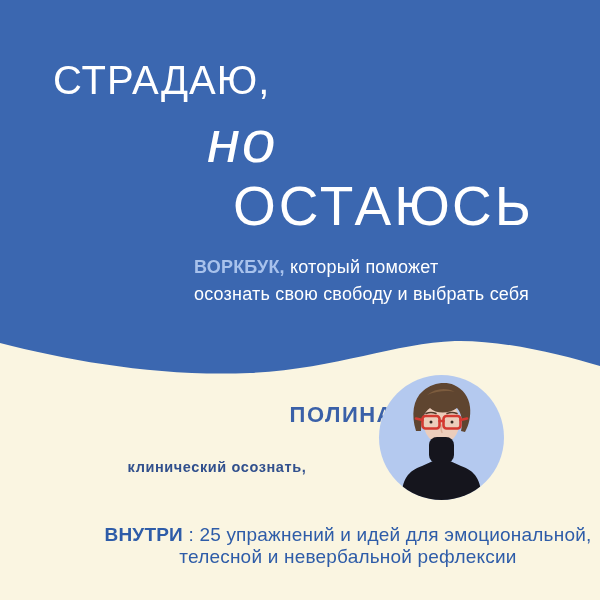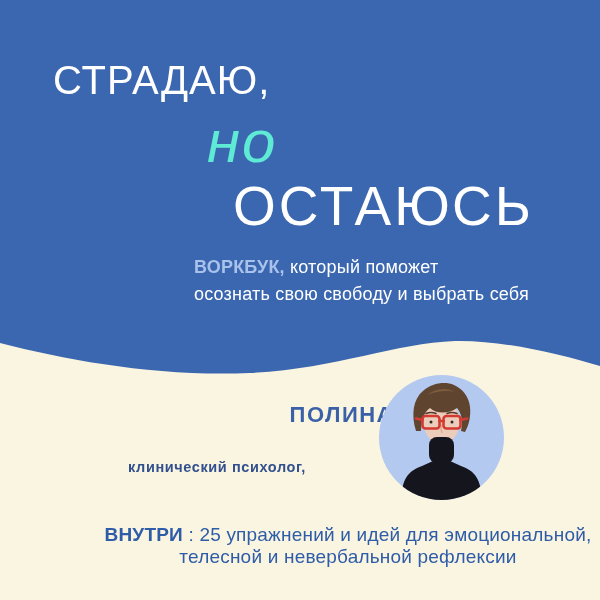--- a/index.html
+++ b/index.html
@@ -10,21 +10,21 @@
   }
   .abs{position:absolute;}
   .title1{
     left:53px;top:60px;
     font-size:40px;line-height:1;font-weight:400;letter-spacing:1px;
     color:#ffffff;white-space:nowrap;
   }
   .title2{
     left:207px;top:112px;
     font-size:60px;line-height:1;font-style:italic;font-weight:400;
-    color:#5eead4;white-space:nowrap;letter-spacing:2px;
+    color:#ffffff;white-space:nowrap;letter-spacing:2px;
   }
   .title3{
     left:233px;top:179px;
     font-size:55px;line-height:1;font-weight:400;letter-spacing:3px;
     color:#ffffff;white-space:nowrap;
   }
   .subtitle{
     left:194px;top:254px;width:380px;
     font-size:18px;line-height:27px;font-weight:500;
     color:#ffffff;letter-spacing:0.2px;
@@ -74,21 +74,21 @@
 
 <svg class="abs wave-svg" viewBox="0 0 600 270" preserveAspectRatio="none" xmlns="http://www.w3.org/2000/svg">
   <path d="M0,13 C70,31 160,47 250,43 C335,39 395,13 455,11 C505,10 562,25 600,36 L600,270 L0,270 Z" fill="#faf5e1"></path>
 </svg>
 
 <div class="abs author-block">
   <span class="name-line">ПОЛИНА</span>
 </div>
 
 <div class="abs role-block">
-  <span class="role-line">клинический психолог,</span>
+  <span class="role-line">клинический осознать,</span>
 </div>
 
 <div class="abs photo-circle">
   <svg viewBox="0 0 125 125" xmlns="http://www.w3.org/2000/svg">
 
     <ellipse cx="62.5" cy="47" rx="18" ry="22" fill="#eccdbb"></ellipse>
 
     <path d="M37,56 C32,40 34,24 44,16 C53,8 66,6 75,10 C84,14 90,22 91,32
              C92,41 90,50 86,57 L82,56 C84,47 83,39 78,33
              C70,39 57,39 51,33 C45,37 42,45 42,56 Z" fill="#5f4530"></path>

